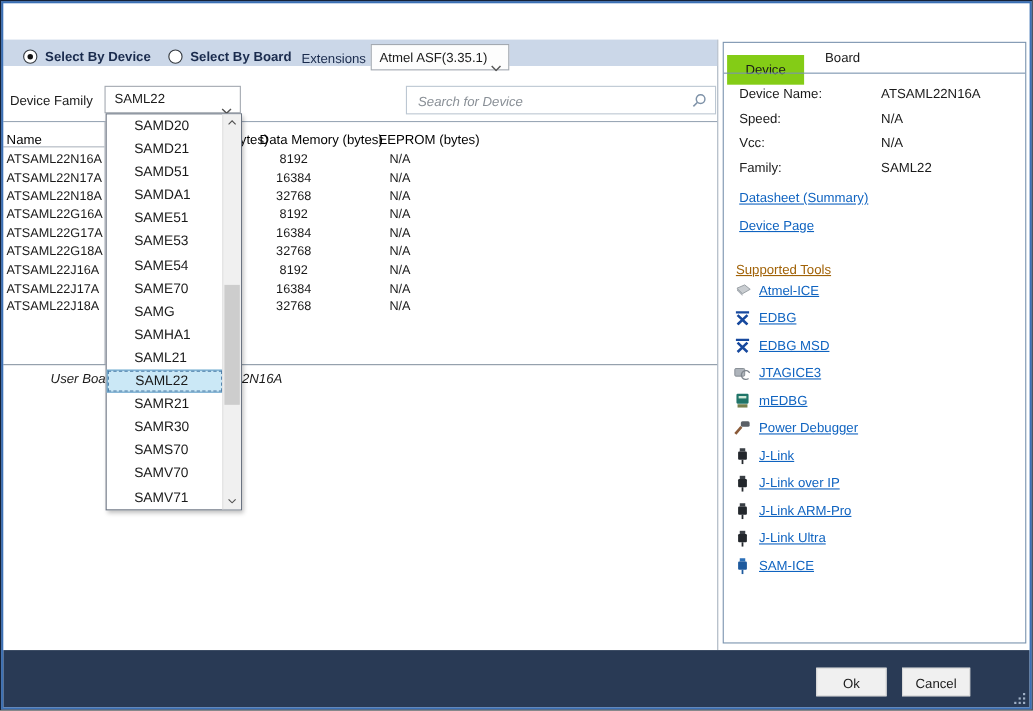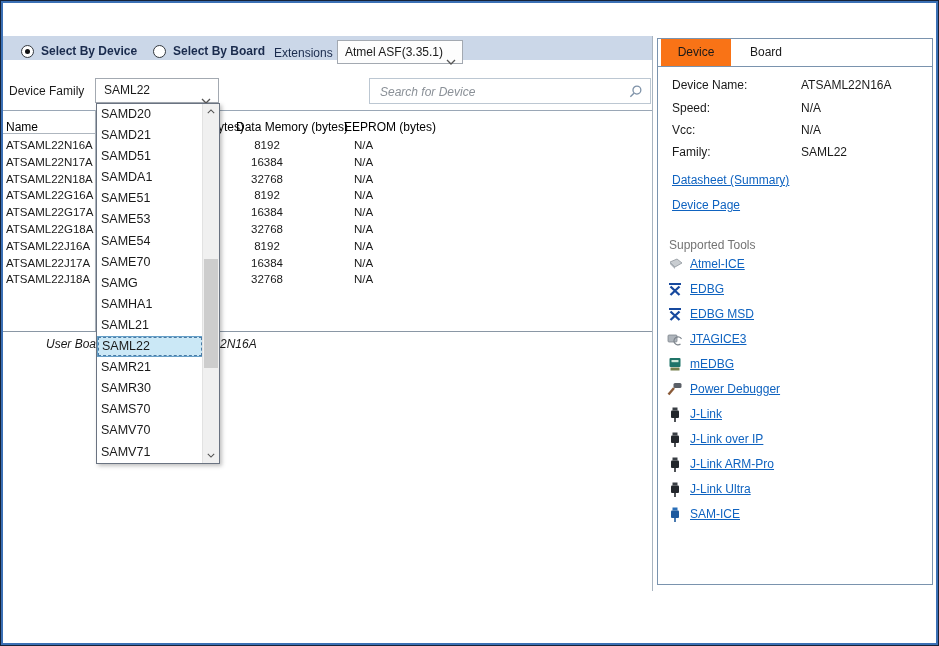--- a/index.html
+++ b/index.html
@@ -46,44 +46,44 @@
   .trow .c-ee{position:absolute;left:351px;top:1px;font-size:11.5px;color:#1A1A1A;}
 
   .hdiv2{position:absolute;left:0;right:0;top:295px;height:1px;background:#8A97A5;}
   .board-row{position:absolute;left:0;right:0;top:299px;height:17px;font-style:italic;}
   .board-row .frag-l{position:absolute;left:43px;top:2px;font-size:12px;color:#1A1A1A;}
   .board-row .frag-r{position:absolute;left:217px;top:2px;font-size:12px;color:#1A1A1A;}
 
   
   .dd{position:absolute;left:96px;top:103px;width:124px;height:361px;background:#FFFFFF;border:1px solid #6A7381;box-sizing:border-box;z-index:30;box-shadow:2px 2px 4px rgba(0,0,0,0.25);}
   .dd-items{position:absolute;left:0;top:0;right:16px;bottom:0;}
-  .dd-item{height:21.1px;line-height:21px;padding-left:4px;font-size:12.5px;color:#1A1A1A;white-space:nowrap;cursor:pointer;box-sizing:border-box;}
+  .dd-item{height:21.1px;line-height:21px;padding-left:25px;font-size:12.5px;color:#1A1A1A;white-space:nowrap;cursor:pointer;box-sizing:border-box;}
   .dd-item.selected{background:#CBE8F6;border:1px solid #66A0C8;outline:1px dashed #4A7BA6;outline-offset:-2px;line-height:19px;}
   .dd-scroll{position:absolute;right:0;top:0;bottom:0;width:16px;background:#F0F0F0;border-left:1px solid #E2E2E2;}
   .dd-arrow{position:absolute;left:0;width:16px;height:15px;display:flex;align-items:center;justify-content:center;cursor:pointer;}
   .dd-arrow.up{top:0;} .dd-arrow.down{bottom:0;}
   .dd-thumb{position:absolute;left:1px;width:14px;top:155px;height:109px;background:#CDCDCD;cursor:pointer;}
 
   
   .right-panel{position:absolute;left:657px;top:38px;width:276px;height:547px;background:#FFFFFF;border:1px solid #7A93AE;box-sizing:border-box;}
   .tabs{position:absolute;left:0;top:0;right:0;height:27px;}
   .tab{position:absolute;top:0;width:70px;height:27px;line-height:27px;text-align:center;font-size:12px;color:#1A1A1A;cursor:pointer;}
-  .tab.active{background:#f97316;}
+  .tab.active{background:#84cc16;margin-top:11px;}
   .tab-device{left:3px;} .tab-board{left:73px;}
   .tab-content{position:absolute;left:0;right:0;top:27px;bottom:0;border-top:1px solid #7A93AE;}
 
   .field{position:absolute;left:14px;right:10px;height:16px;}
   .field .flabel{position:absolute;left:0;top:0;font-size:12px;color:#1A1A1A;}
   .field .fvalue{position:absolute;left:129px;top:0;font-size:12px;color:#1A1A1A;}
   .f0{top:11px;} .f1{top:34px;text-align:center;} .f2{top:56px;} .f3{top:78px;}
 
   a.lnk{color:#0F63C0;text-decoration:underline;font-size:12px;cursor:pointer;white-space:nowrap;}
   .link-ds{position:absolute;left:14px;top:106px;}
   .link-dp{position:absolute;left:14px;top:131px;}
-  .st-label{position:absolute;left:11px;top:171px;font-size:12px;color:#737373;}
+  .st-label{position:absolute;left:11px;top:171px;font-size:12px;color:#a16207;text-decoration:underline;}
 
   .tool{position:absolute;left:8px;height:18px;display:flex;align-items:center;}
   .tool .ticon{width:17px;height:15px;display:inline-flex;align-items:center;justify-content:center;margin-right:7px;}
   .t0{top:188px;} .t1{top:213px;} .t2{top:238px;} .t3{top:263px;} .t4{top:288px;} .t5{top:313px;}
   .t6{top:338px;} .t7{top:363px;} .t8{top:388px;} .t9{top:413px;justify-content:center;} .t10{top:438px;}
 
   
   .footer{position:absolute;left:3px;right:3px;top:591px;height:52px;background:#293A55;}
   .btn{position:absolute;top:16px;height:26px;background:#F0F0F0;border:1px solid #D9D9D9;box-sizing:border-box;font-size:12px;color:#1A1A1A;text-align:center;line-height:24px;cursor:pointer;font-family:"Liberation Sans",sans-serif;}
   .btn-ok{left:739px;width:64px;}
@@ -366,14 +366,26 @@
               <rect x="3.5" y="0.5" width="5" height="3" fill="#2B6FB8"></rect>
               <rect x="2" y="3.5" width="8" height="7.5" rx="1" fill="#1E5A9E"></rect>
               <line x1="6" y1="11" x2="6" y2="15" stroke="#1E5A9E" stroke-width="1.6"></line>
             </svg>
         </span>
         <a class="lnk">SAM-ICE</a>
       </div>
     </div>
   </div>
 
+  <div class="footer">
+    <button class="btn btn-ok">Ok</button>
+    <button class="btn btn-cancel">Cancel</button>
+    <span class="grip">
+      <i style="right:0;bottom:0;"></i>
+        <i style="right:4px;bottom:0;"></i>
+        <i style="right:8px;bottom:0;"></i>
+      <i style="right:0;bottom:4px;"></i>
+        <i style="right:4px;bottom:4px;"></i>
+      <i style="right:0;bottom:8px;"></i>
+    </span>
+  </div>
 
 </div>
 
 </body></html>

